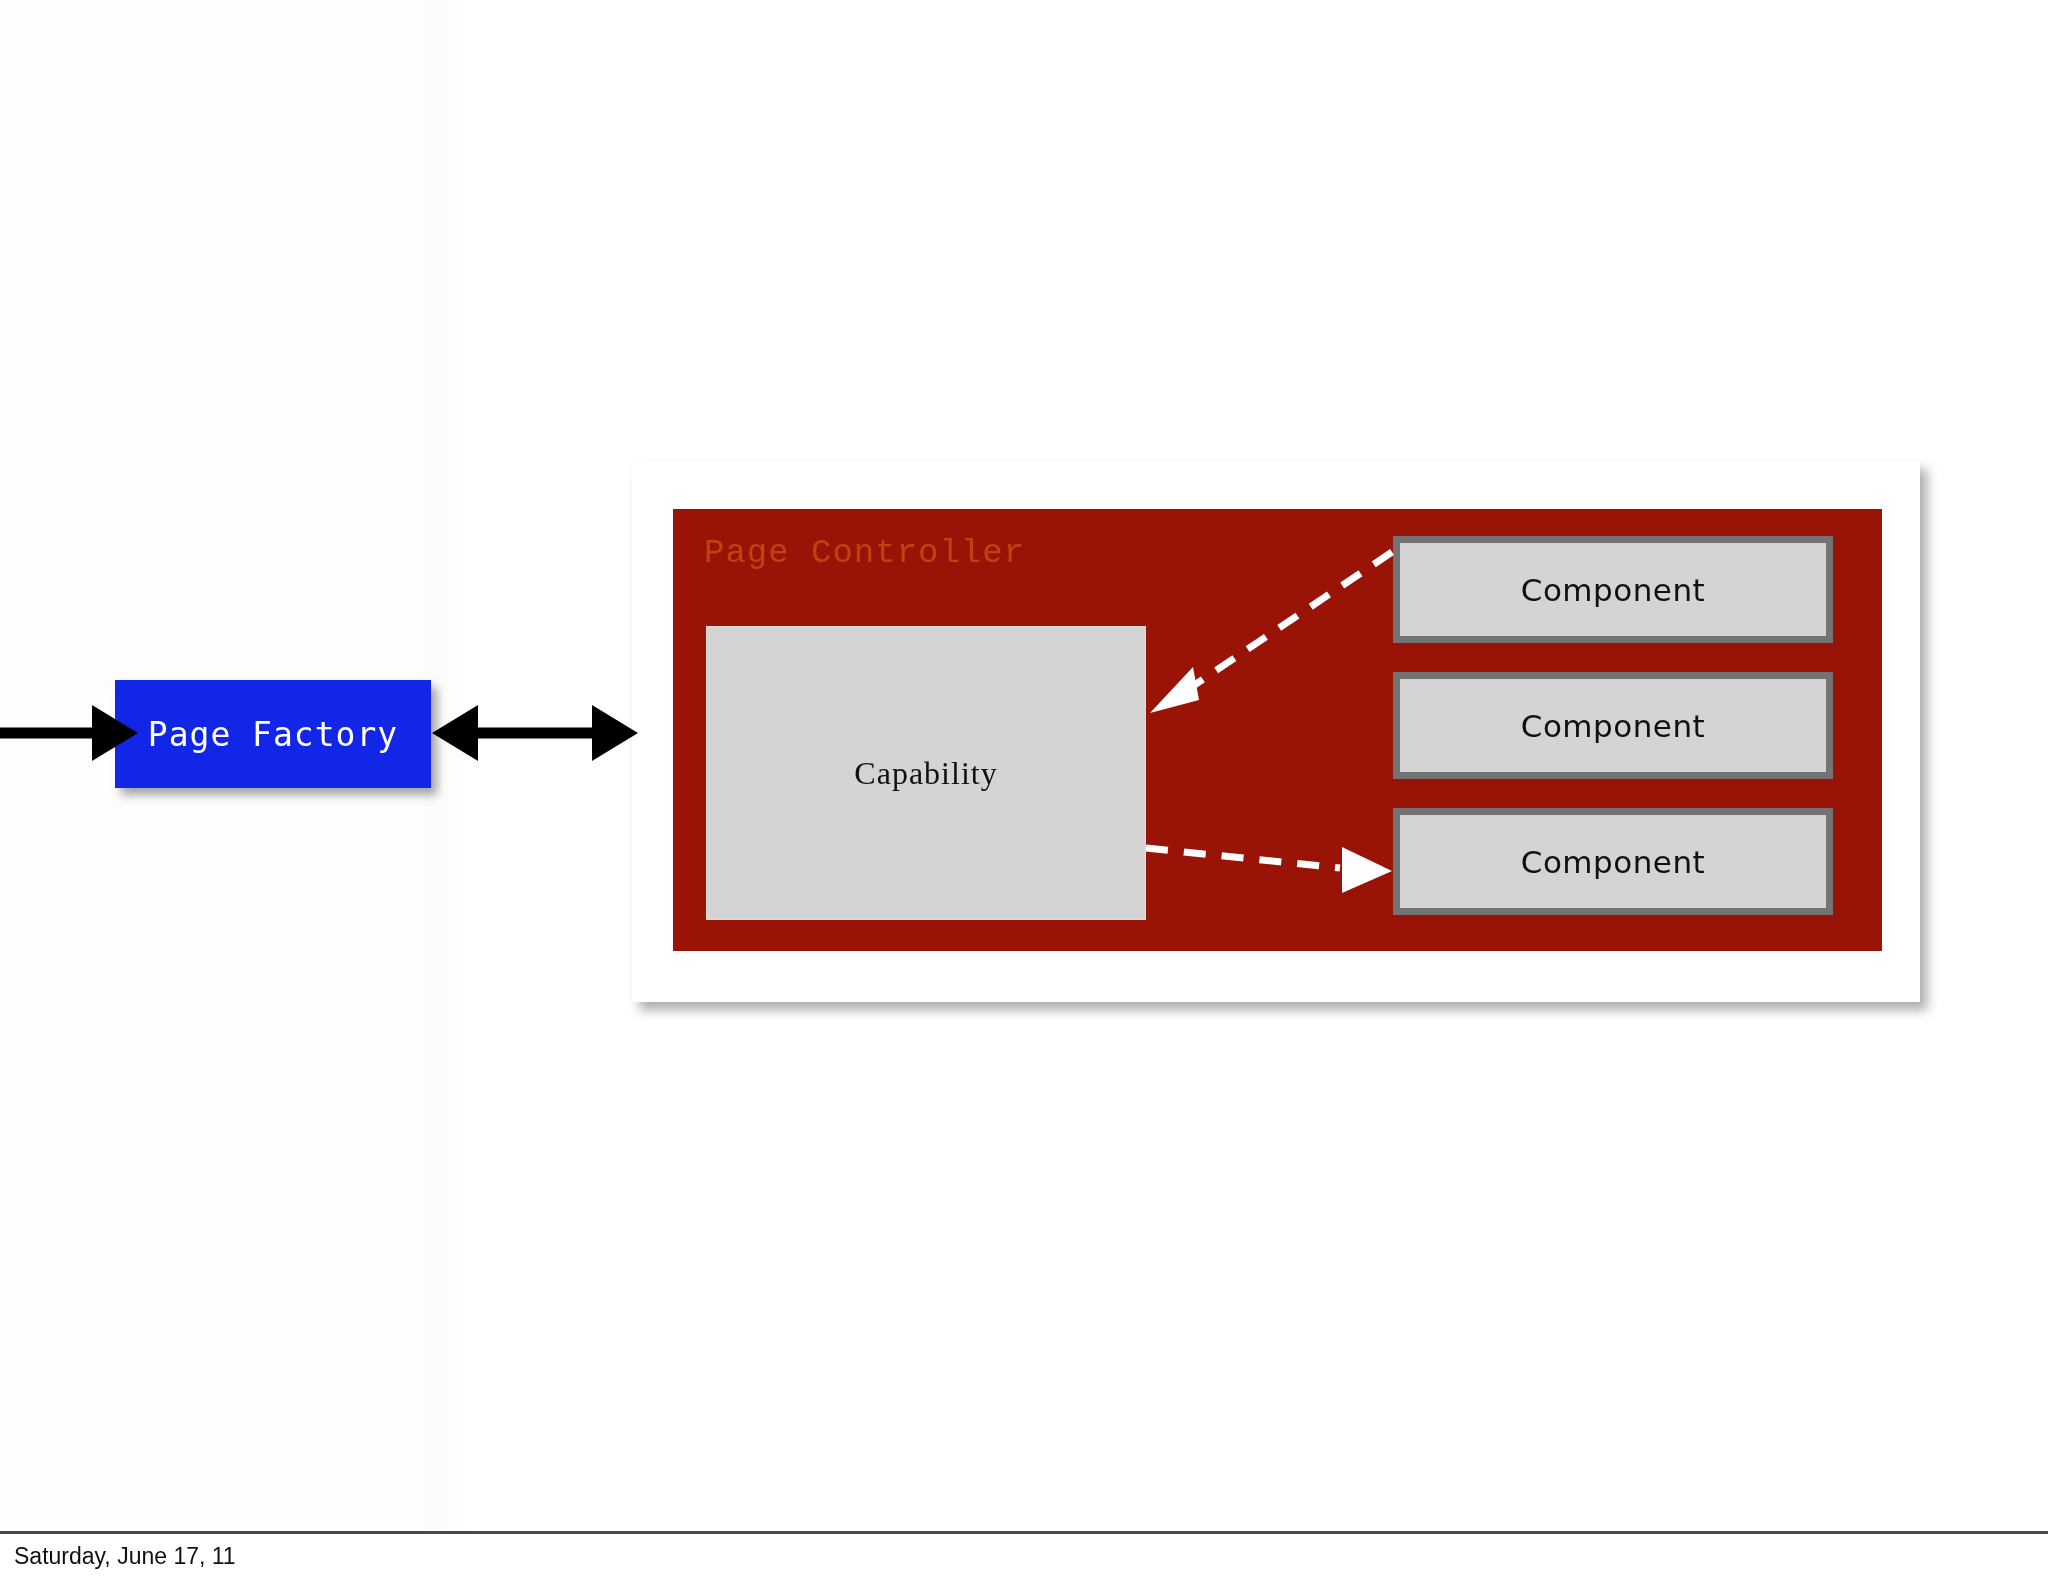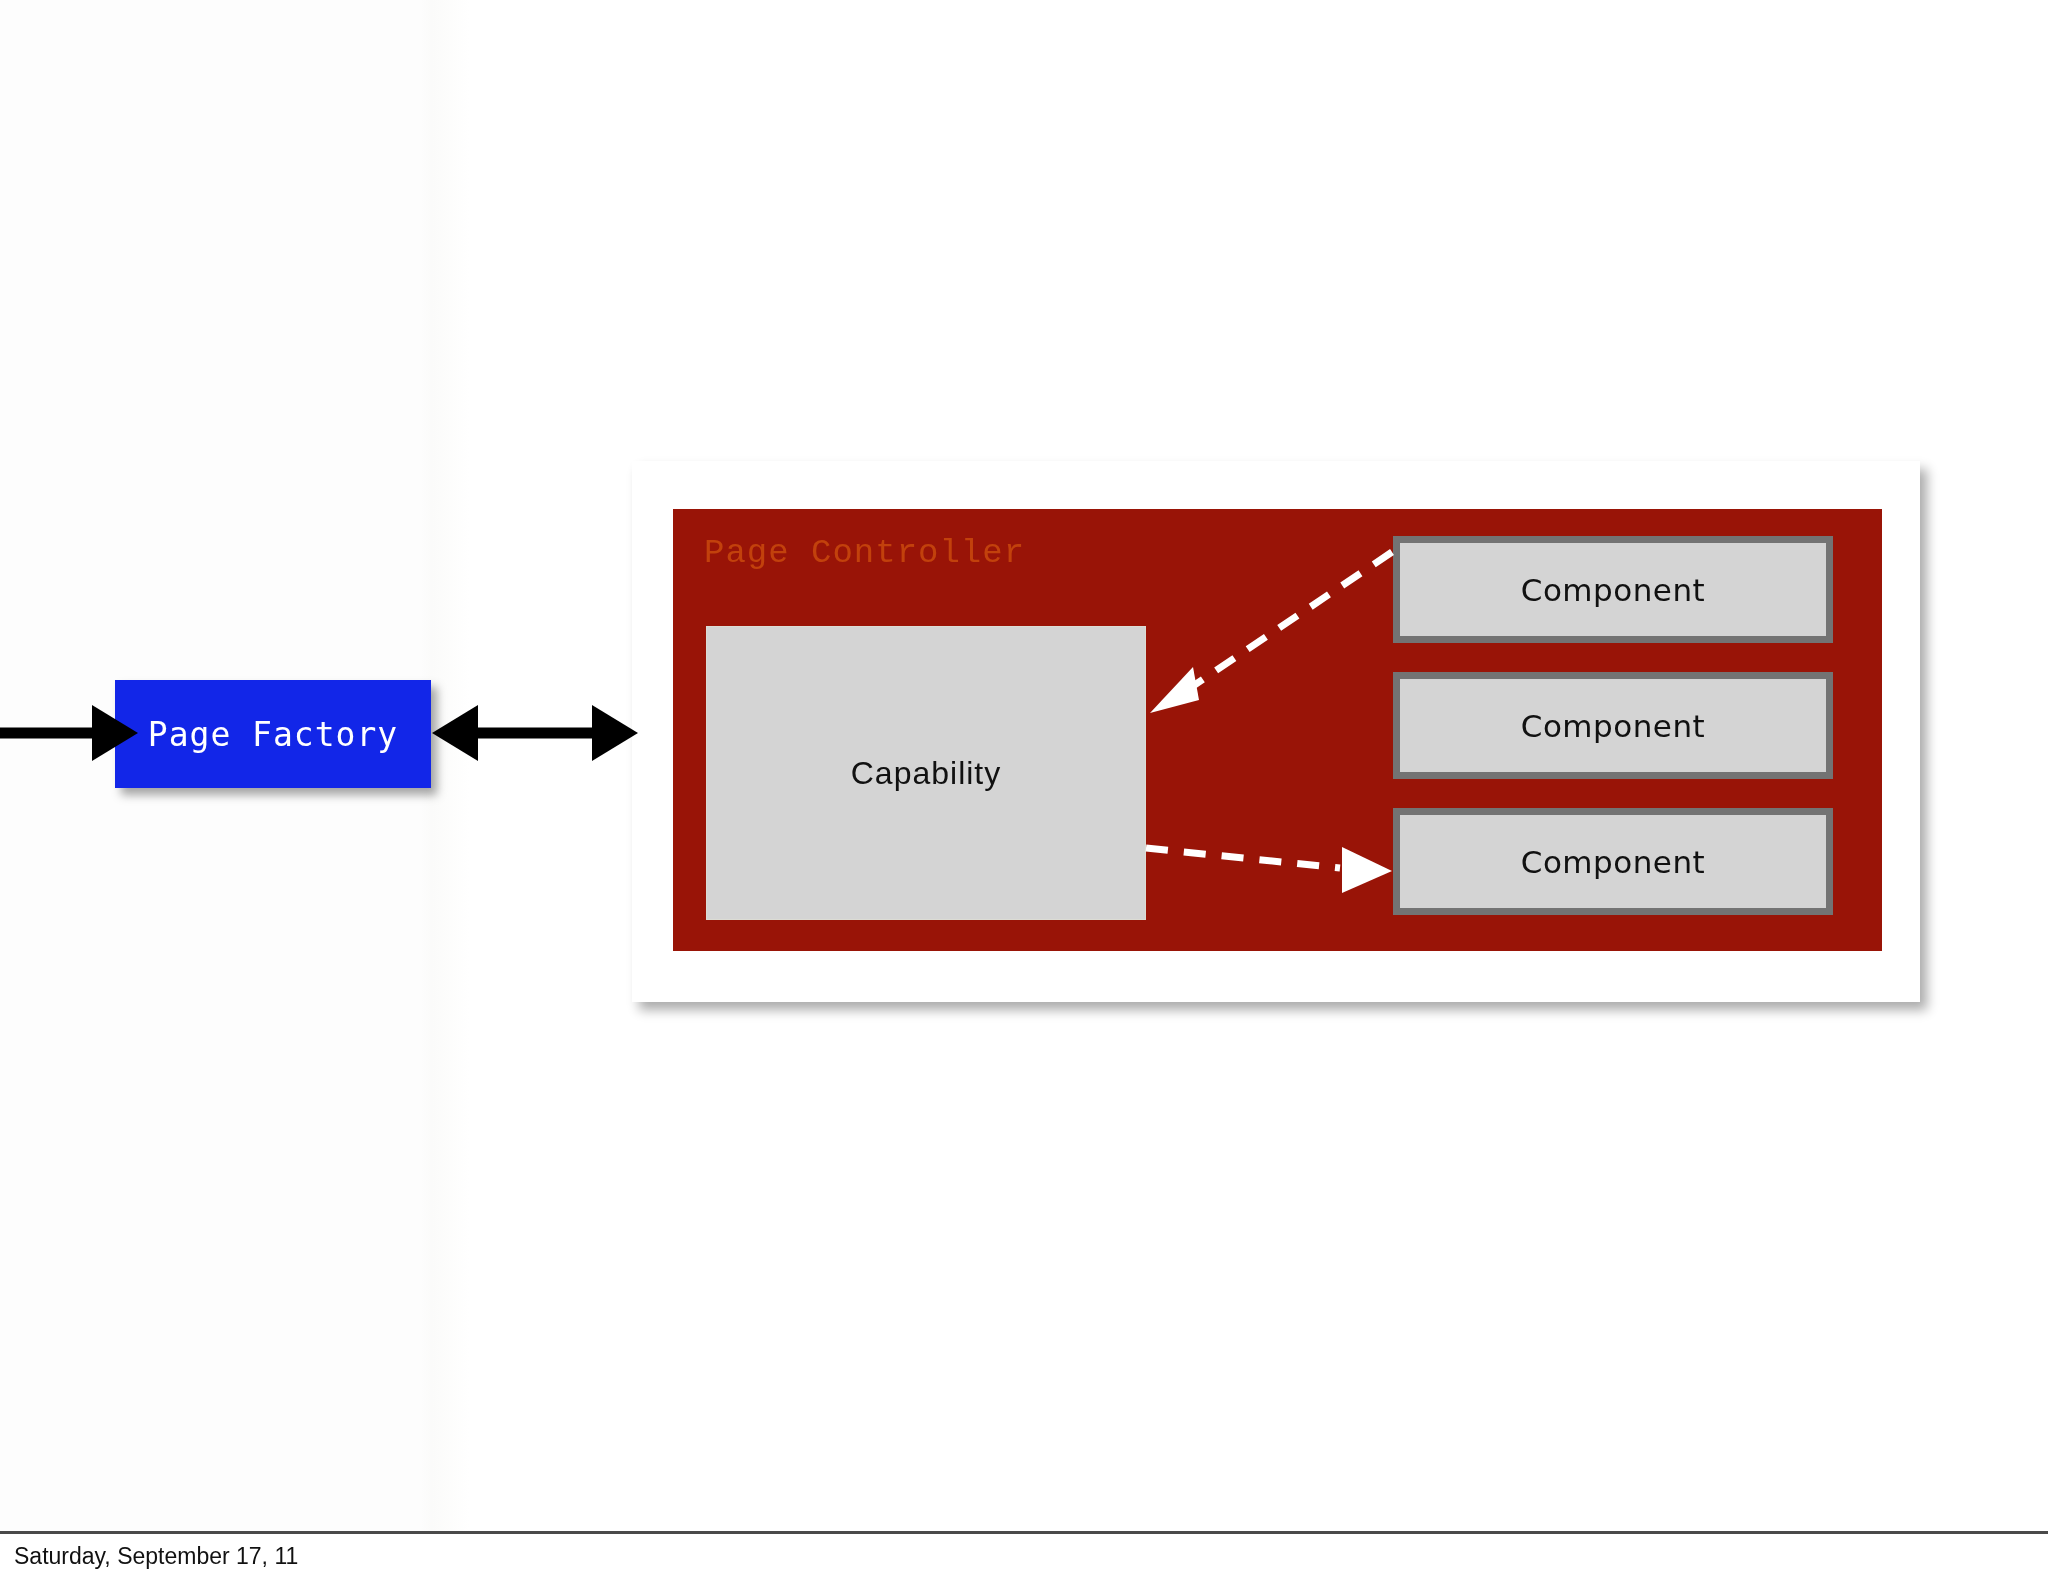--- a/index.html
+++ b/index.html
@@ -93,21 +93,21 @@
     height: 294px;
     background: #d4d4d4;
     border: 1px solid #dcdcd4;
     box-sizing: border-box;
     display: flex;
     align-items: center;
     justify-content: center;
   }
   #capability-box .lbl {
     color: #111111;
-    font-family: Liberation Sans, sans-serif;
+    font-family: Liberation Serif, serif;
     font-size: 32px;
     letter-spacing: 1px;
   }
 
   
   .component-box {
     position: absolute;
     left: 1393px;
     width: 440px;
     height: 107px;
@@ -193,13 +193,13 @@
     <polygon points="1150,713 1199,700 1193,667" fill="#ffffff"></polygon>
   </g>
 
   <g>
     <line x1="1146" y1="848" x2="1340" y2="868" stroke="#ffffff" stroke-width="7" stroke-dasharray="22,16"></line>
     <polygon points="1392,871 1342,847 1342,893" fill="#ffffff"></polygon>
   </g>
 </svg>
 
 <div id="footer-rule"></div>
-<div id="footer-date">Saturday, September 17, 11</div>
+<div id="footer-date">Saturday, June 17, 11</div>
 
 </body></html>

